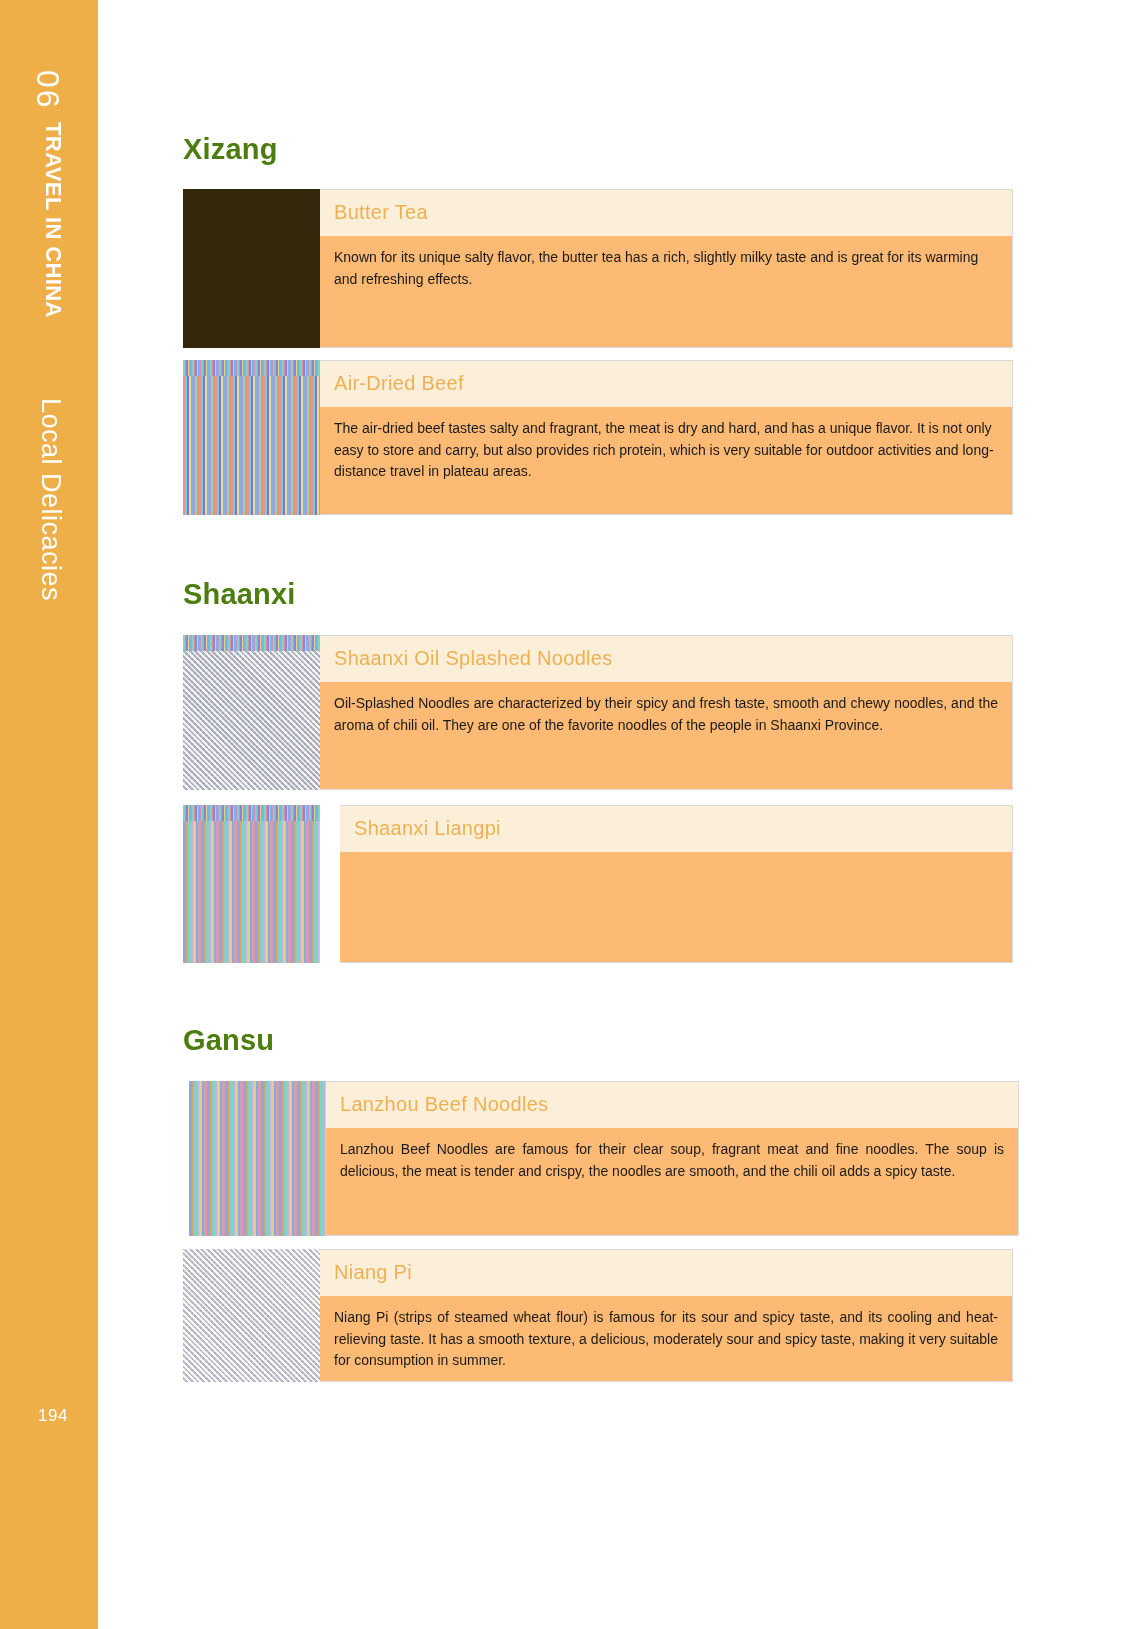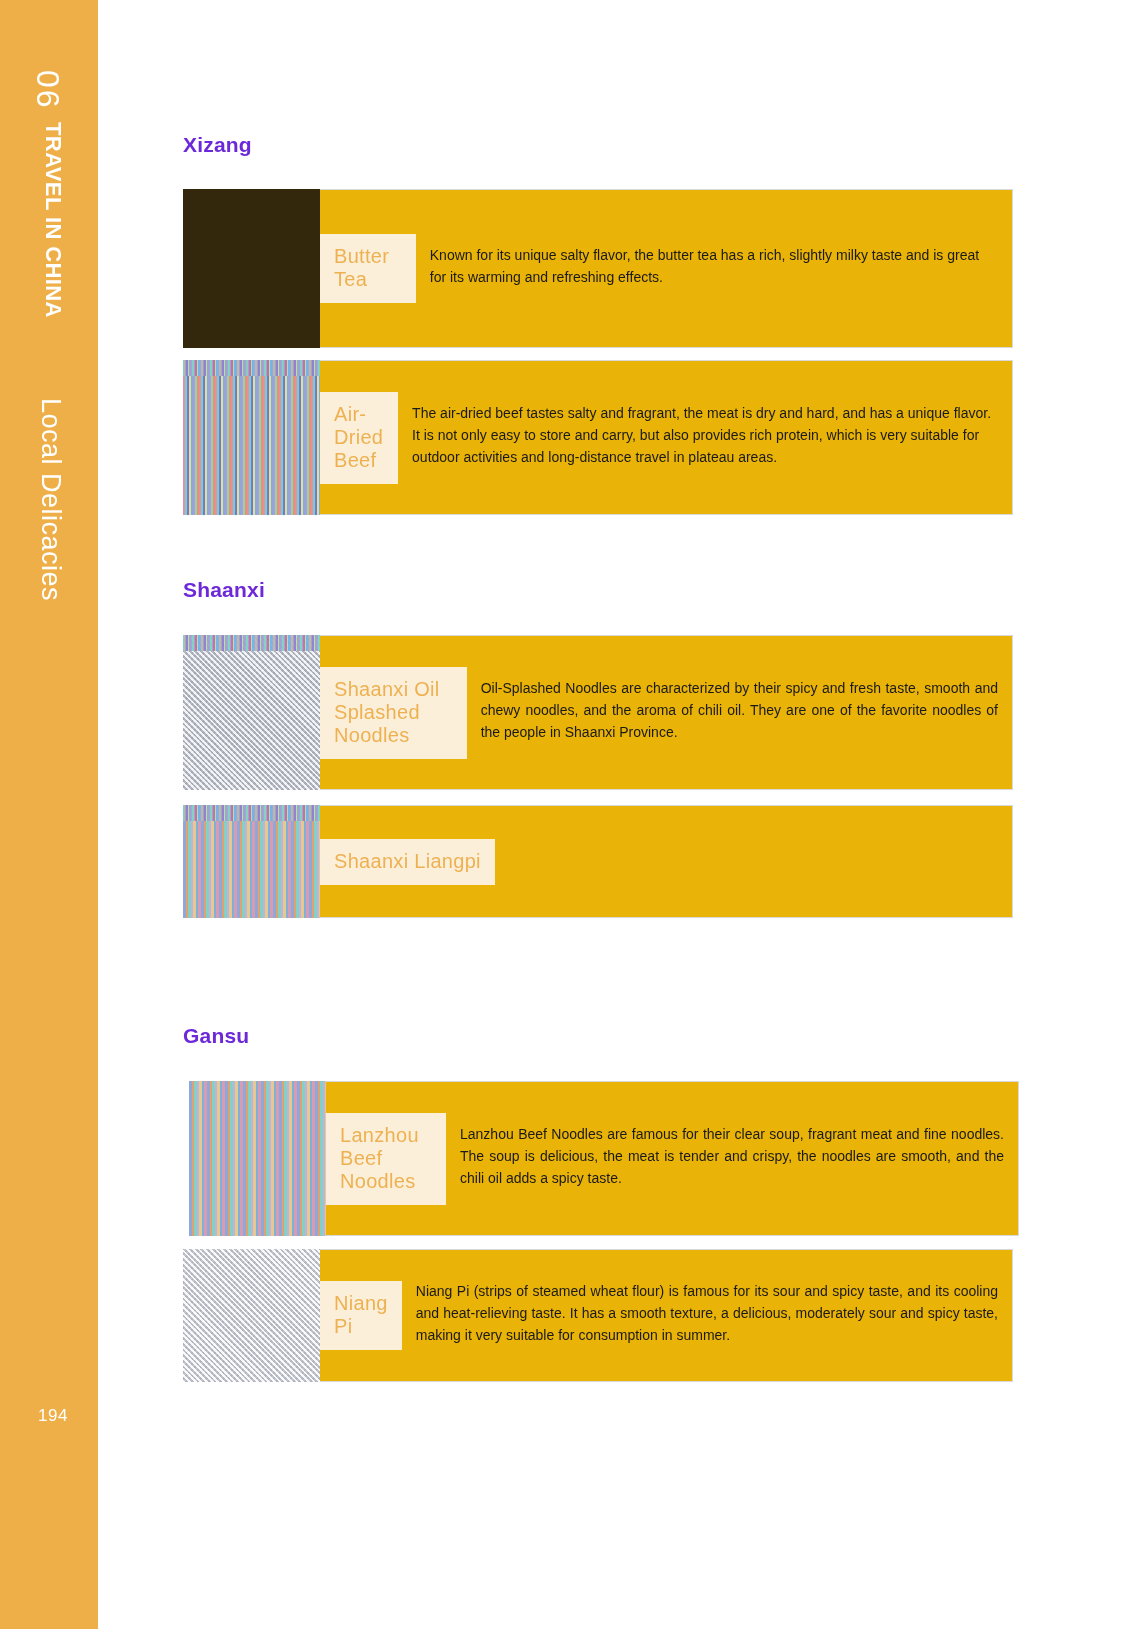--- a/index.html
+++ b/index.html
@@ -11,21 +11,21 @@
   .vtext{position:absolute;color:#ffffff;white-space:nowrap;
          transform-origin:0 0;transform:rotate(90deg);letter-spacing:0.5px;}
   #chapter-number{left:66px;top:70px;font-size:32px;font-weight:400;letter-spacing:2px;}
   #chapter-title{left:66px;top:122px;font-size:22px;font-weight:700;letter-spacing:0.4px;}
   #section-title{left:66px;top:398px;font-size:27px;font-weight:300;letter-spacing:0.5px;}
   #page-number{position:absolute;left:38px;top:1406px;color:#ffffff;font-size:17px;letter-spacing:0.5px;}
 
   
   #content{position:absolute;left:183px;top:0;width:830px;height:1629px;}
 
-  .province{font-size:21px;font-weight:700;color:#6d28d9;letter-spacing:0.2px;}
+  .province{font-size:29px;font-weight:700;color:#4d7c0f;letter-spacing:0.2px;}
   #province-xizang{position:absolute;left:0;top:133px;}
   #province-shaanxi{position:absolute;left:0;top:578px;text-align:right;}
   #province-gansu{position:absolute;left:0;top:1024px;}
 
   .dish{position:absolute;left:0;display:flex;align-items:flex-start;}
   .thumb{width:137px;flex:0 0 137px;align-self:stretch;position:relative;overflow:hidden;background:#ffffff;}
 
   
   .tex-solid{background:#33280c;}
   .tex-stripe-a{
@@ -47,32 +47,32 @@
   }
   .tex-weave-light{
     background-color:#d4d6dc;
     background-image:repeating-linear-gradient(45deg,rgba(255,255,255,.85) 0 2px,rgba(160,164,178,.5) 2px 4px),
                      repeating-linear-gradient(-45deg,rgba(255,255,255,.35) 0 2px,rgba(130,134,150,.2) 2px 4px);
   }
   .tex-noise-top{position:absolute;left:0;top:0;width:100%;height:16px;
     background-image:repeating-linear-gradient(90deg,#7fd3c4 0 2px,#e08aa0 2px 3px,#8f7fd6 3px 5px,#ead07f 5px 6px,#6fb6e8 6px 8px,#d18fc6 8px 9px);
     opacity:.95;}
 
-  .card{flex:1;border:1px solid #d9d9d9;border-left:none;background:#eab308;box-sizing:border-box;align-self:stretch;display:flex;flex-direction:row;align-items:center;}
+  .card{flex:1;border:1px solid #d9d9d9;border-left:none;background:#fdba74;box-sizing:border-box;align-self:stretch;display:flex;flex-direction:column;}
   .card-header{background:#fbefd9;padding:11px 14px 12px 14px;}
   .card-title{font-size:20px;color:#eeb152;font-weight:400;letter-spacing:0.3px;}
   .card-body{padding:11px 14px 14px 14px;}
   .card-desc{font-size:14px;line-height:1.55;color:#1a1a1a;margin:0;}
   .just{text-align:justify;text-justify:inter-word;}
 
   
   #dish-butter-tea{top:189px;width:830px;height:159px;}
   #dish-air-dried-beef{top:360px;width:830px;height:155px;}
   #dish-oil-splashed-noodles{top:635px;width:830px;height:155px;}
-  #dish-shaanxi-liangpi{top:805px;width:830px;height:113px;}
+  #dish-shaanxi-liangpi{top:805px;width:830px;height:158px;gap:20px;}
   #dish-lanzhou-beef-noodles{top:1081px;width:830px;height:155px;margin-left:6px;}
   #dish-niang-pi{top:1249px;width:830px;height:133px;}
 </style>
 </head>
 <body>
 
 <div id="sidebar">
   <div id="sidebar-inner">
     <div class="vtext" id="chapter-number">06</div>
     <div class="vtext" id="chapter-title">TRAVEL IN CHINA</div>

